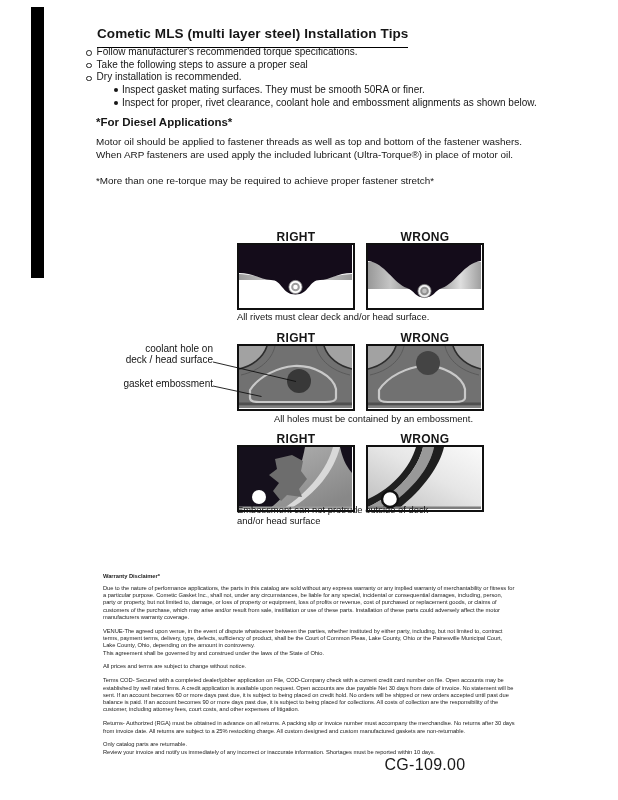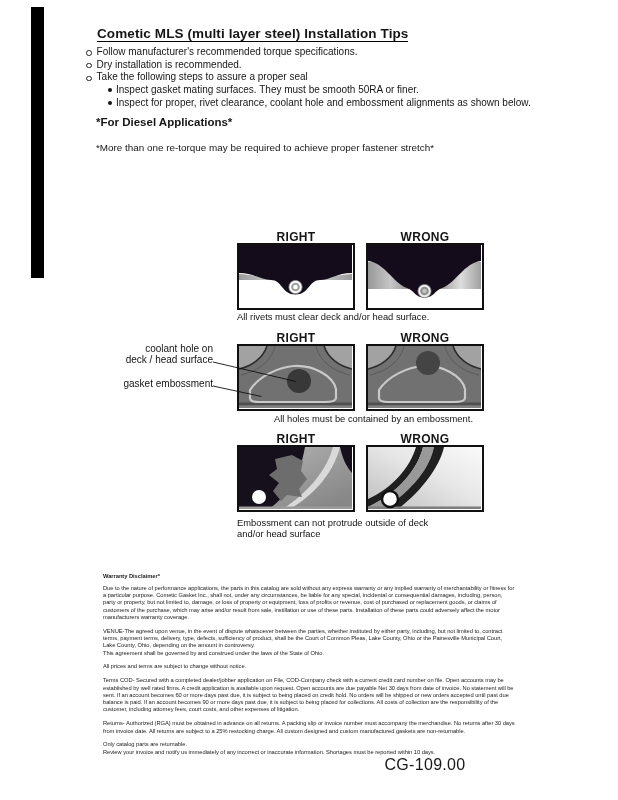--- a/index.html
+++ b/index.html
@@ -8,26 +8,26 @@
     font-family:"Liberation Sans","DejaVu Sans",sans-serif;color:#161616;
     overflow:hidden;
   }
   .abs{position:absolute;}
 
   
   .edge-bar{left:31px;top:7px;width:13px;height:271px;background:#000;}
 
   
   .title{left:97px;top:26px;font-size:13.5px;font-weight:bold;
-         border-bottom:1.6px solid #000;padding-bottom:0;letter-spacing:.1px;}
+         border-bottom:1.6px solid #000;padding-bottom:6px;letter-spacing:.1px;}
 
   
   .tips{left:86px;top:46px;width:460px;font-size:10px;line-height:12.7px;}
   .tip{display:flex;align-items:flex-start;}
-  .tip.l2{margin-left:22px;}
+  .tip.l2{margin-left:28px;}
   .b1{width:3.6px;height:3.6px;border:1px solid #222;border-radius:50%;
       margin:4.2px 5px 0 0;flex:0 0 auto;}
   .b2{width:4px;height:4px;background:#161616;border-radius:50%;
       margin:4.2px 4px 0 0;flex:0 0 auto;}
 
   
   .diesel{left:96px;top:116px;width:430px;font-size:9.9px;line-height:12.4px;}
   .diesel h2{font-size:11.5px;margin:0 0 8px 0;}
   .diesel p{margin:0 0 11px 0;}
   .diesel .note{margin:14px 0 0 0;}
@@ -37,21 +37,21 @@
   .lab-r{left:237px;} .lab-w{left:366px;}
   .f1{top:230px;} .f2{top:331px;} .f3{top:432px;}
   .fig-box{width:118px;height:67px;border:2.5px solid #101010;background:#fff;
            box-sizing:border-box;overflow:hidden;}
   .box-r{left:237px;} .box-w{left:366px;}
   .bf1{top:243px;} .bf2{top:344px;} .bf3{top:445px;}
   .fig-box svg{display:block;width:113px;height:62px;}
   .caption{font-size:9.4px;line-height:10.8px;color:#141414;}
   .cap1{left:237px;top:312px;}
   .cap2{left:226px;top:414px;width:247px;text-align:right;}
-  .cap3{left:237px;top:518px;width:212px;}
+  .cap3{left:237px;top:505px;width:212px;}
 
   
   .callout{font-size:10px;line-height:10.5px;text-align:right;width:113px;left:100px;color:#141414;}
   .co1a{top:344px;} .co1b{top:354.5px;} .co2{top:379px;}
   .leader{left:120px;top:340px;width:270px;height:80px;pointer-events:none;}
 
   
   .fine{left:103px;top:573px;width:412px;font-size:5.75px;line-height:7.3px;
         color:#1c1c1c;letter-spacing:-.04px;}
   .fine .fp{margin:0 0 6.5px 0;}
@@ -68,38 +68,39 @@
 
 <div class="abs title">Cometic MLS (multi layer steel) Installation Tips</div>
 
 <div class="abs tips">
   <div class="tip">
     <span class="b1"></span>
     <span>Follow manufacturer's recommended torque specifications.</span>
   </div>
   <div class="tip">
     <span class="b1"></span>
-    <span>Dry installation is recommended.</span>
+    <span>Take the following steps to assure a proper seal</span>
   </div>
   <div class="tip">
     <span class="b1"></span>
-    <span>Take the following steps to assure a proper seal</span>
+    <span>Dry installation is recommended.</span>
   </div>
   <div class="tip l2">
     <span class="b2"></span>
     <span>Inspect gasket mating surfaces.  They must be smooth 50RA or finer.</span>
   </div>
   <div class="tip l2">
     <span class="b2"></span>
     <span>Inspect for proper, rivet clearance, coolant hole and embossment alignments as shown below.</span>
   </div>
 </div>
 
 <div class="abs diesel">
   <h2>*For Diesel Applications*</h2>
+  <p>Motor oil should be applied to fastener threads as well as top and bottom of the fastener washers. When ARP fasteners are used apply the included lubricant (Ultra-Torque®) in place of motor oil.</p>
   <p class="note">*More than one re-torque may be required to achieve proper fastener stretch*</p>
 </div>
 
 <div class="abs fig-label f1 lab-r">RIGHT</div>
 <div class="abs fig-label f1 lab-w">WRONG</div>
 
 <div class="abs fig-box bf1 box-r">
   <svg viewBox="0 0 113 62">
     <defs>
       <linearGradient id="w1" x1="0" y1="0" x2="1" y2="0">

